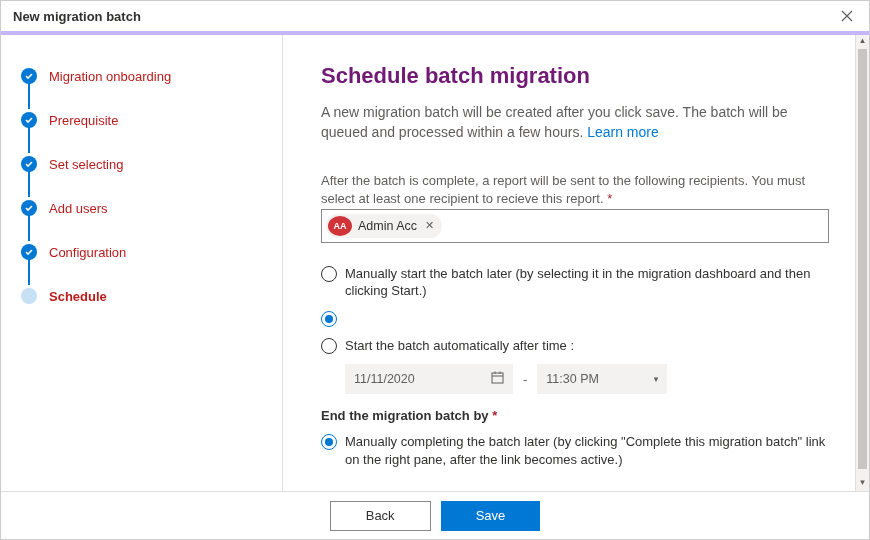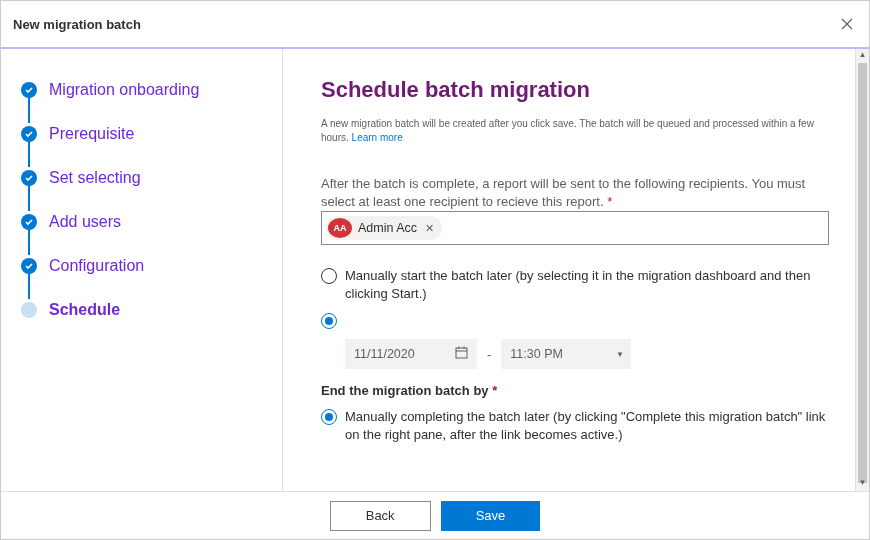--- a/index.html
+++ b/index.html
@@ -1,49 +1,49 @@
 <!DOCTYPE html>
 <html><head>
 <meta charset="utf-8">
 <style>
   * { box-sizing: border-box; }
   html, body { margin:0; padding:0; font-family: "Segoe UI", Arial, sans-serif; font-size:13px; color:#323130; }
   .frame { width:870px; height:540px; border:1px solid #ccc; position:relative; display:flex; flex-direction:column; }
-  .titlebar { height:48px; border-bottom:2px solid #c4b5fd; display:flex; align-items:center; padding:0 12px; font-weight:600; font-size:13px; }
+  .titlebar { height:34px; border-bottom:4px solid #c4b5fd; display:flex; align-items:center; padding:0 12px; font-weight:600; font-size:13px; }
   .titlebar-close { margin-left:auto; width:20px; height:20px; display:flex; align-items:center; justify-content:center; cursor:pointer; color:#605e5c;}
   .body { flex:1; display:flex; overflow:hidden; position:relative;}
   .sidebar { width:282px; border-right:1px solid #e1dfdd; padding:30px 0 0 20px; }
   .step { display:flex; align-items:center; height:22px; margin-bottom:22px; position:relative;}
   .step-circle { width:16px; height:16px; border-radius:50%; background:#0078d4; margin-right:12px; display:flex; align-items:center; justify-content:center; flex-shrink:0;}
   .step-circle.current { background:#c7e0f4; }
   .step-circle svg { display:block; }
-  .step-label { font-size:16px; color:#6d28d9; }
+  .step-label { font-size:13px; color:#b91c1c; }
   .step.current .step-label { font-weight:600; }
   .step-connector { position:absolute; left:7px; top:18px; width:2px; height:26px; background:#0078d4; }
   .main { flex:1; position:relative; overflow:hidden;}
   .scroll-track { position:absolute; right:0; top:0; bottom:0; width:14px; background:#f3f2f1; border-left:1px solid #e1dfdd;}
   .scroll-thumb { position:absolute; left:2px; right:2px; top:2px; height:200px; background:#c8c6c4; border-radius:0;}
   .scroll-arrow { position:absolute; left:0; right:0; height:14px; text-align:center; font-size:9px; color:#605e5c;}
   .content { padding:28px 40px 10px 38px; height:100%; overflow:hidden;}
   h1 { font-size:22px; font-weight:700; margin:0 0 14px 0; color:#701a75;}
-  .desc { font-size:10px; color:#605e5c; line-height:1.4; margin-bottom:30px;}
+  .desc { font-size:14px; color:#605e5c; line-height:1.4; margin-bottom:30px;}
   .desc a { color:#0078d4; text-decoration:none;}
   .section-desc { font-size:13px; color:#605e5c; line-height:1.4; margin-bottom:0;}
   .req { color:#a4262c; }
   .people-picker { border:1px solid #8a8886; padding:4px; display:flex; align-items:center; gap:6px; margin-bottom:22px;}
   .chip { display:inline-flex; align-items:center; background:#f3f2f1; border-radius:12px; padding:2px 6px 2px 2px; gap:6px; font-size:12.5px;}
   .chip-av { width:24px; height:20px; border-radius:50%; background:#d13438; color:#fff; font-size:9px; font-weight:600; display:flex; align-items:center; justify-content:center;}
   .chip-x { color:#605e5c; font-size:11px; cursor:pointer; padding:0 2px;}
   .field-label { font-size:13px; font-weight:600; margin-bottom:10px; color:#323130;}
   .radio-row { display:flex; align-items:flex-start; gap:8px; margin-bottom:10px; font-size:13px; color:#323130; line-height:1.35;}
   .radio { width:16px; height:16px; border:1px solid #323130; border-radius:50%; flex-shrink:0; margin-top:1px; position:relative;}
   .radio.on { border-color:#0078d4;}
   .radio.on::after { content:""; position:absolute; inset:3px; border-radius:50%; background:#0078d4;}
   .dt-row { display:flex; align-items:center; gap:10px; margin:4px 0 14px 24px;}
-  .dt-input { width:132px; height:30px; background:#f3f2f1; border:1px solid #f3f2f1; display:flex; align-items:center; padding:0 8px; font-size:12.5px; color:#605e5c; justify-content:space-between;}
+  .dt-input { width:168px; height:30px; background:#f3f2f1; border:1px solid #f3f2f1; display:flex; align-items:center; padding:0 8px; font-size:12.5px; color:#605e5c; justify-content:space-between;}
   .dt-sel { width:130px; height:30px; background:#f3f2f1; border:1px solid #f3f2f1; display:flex; align-items:center; padding:0 8px; font-size:12.5px; color:#605e5c; justify-content:space-between;}
   .dash { color:#605e5c;}
   .footer { height:48px; border-top:1px solid #e1dfdd; display:flex; align-items:center; justify-content:center; gap:10px;}
   .btn { height:30px; padding:0 35px; font-size:13px; border:none; cursor:pointer;}
   .btn-sec { background:#fff; border:1px solid #8a8886; color:#323130;}
   .btn-pri { background:#0078d4; color:#fff;}
   .chev { font-size:9px; color:#605e5c;}
 </style>
 </head>
 <body>
@@ -136,20 +136,24 @@
           </span>
         </div>
 
         <div class="radio-row">
           <span class="radio"></span>
           <span>Manually start the batch later (by selecting it in the migration dashboard and then clicking Start.)</span>
         </div>
         <div class="radio-row">
           <span class="radio on"></span>
         </div>
+        <div class="radio-row">
+          <span class="radio"></span>
+          <span>Start the batch automatically after time :</span>
+        </div>
         <div class="dt-row">
           <div class="dt-input">
             <span>11/11/2020</span>
             <span><svg width="13" height="13" viewBox="0 0 13 13">
                   <rect x="1" y="2" width="11" height="10" fill="none" stroke="#605e5c"></rect>
                   <line x1="1" y1="5" x2="12" y2="5" stroke="#605e5c"></line>
                   <line x1="4" y1="0.5" x2="4" y2="3" stroke="#605e5c"></line>
                   <line x1="9" y1="0.5" x2="9" y2="3" stroke="#605e5c"></line>
                 </svg></span>
           </div>

